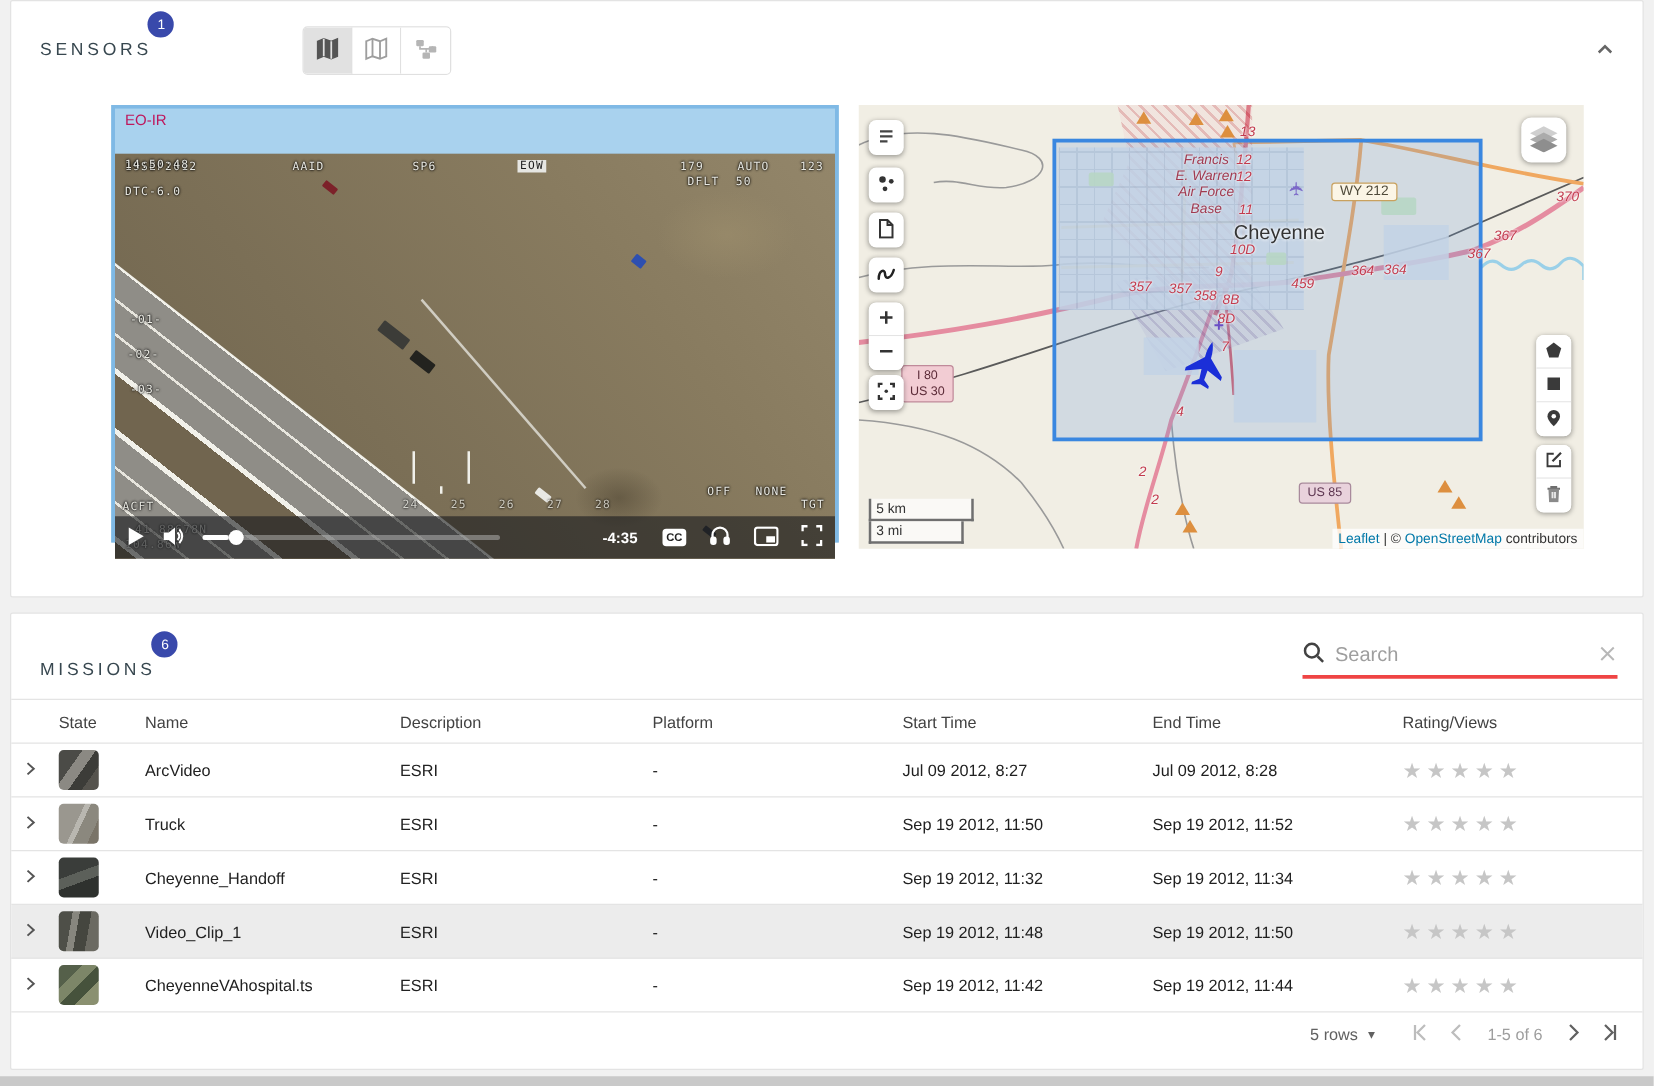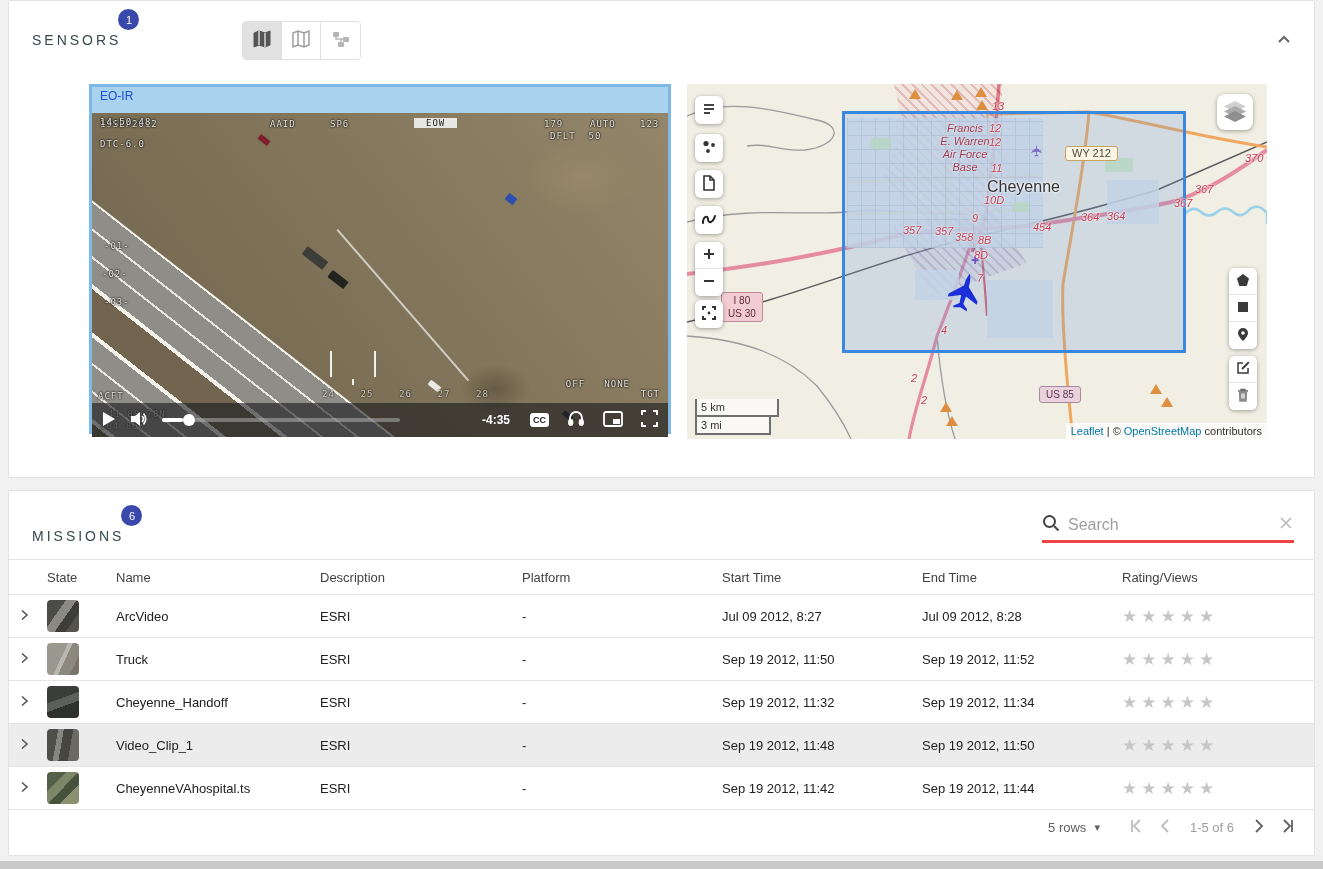--- a/index.html
+++ b/index.html
@@ -19,40 +19,40 @@
   .toolbar { position:absolute; left:233px; top:20px; display:flex; border:1px solid #e0e0e0; border-radius:4px; overflow:hidden; background:#fff; }
   .tb-btn { width:39px; height:37px; display:flex; align-items:center; justify-content:center; background:#fff; border:none; border-right:1px solid #e0e0e0; cursor:pointer; }
   .tb-btn:last-child { border-right:none; }
   .tb-btn.active { background:#e1e1e1; }
 
   
   .sensors-content { position:relative; height:412px; }
 
   
   .video-panel { position:absolute; left:80px; top:21px; width:582px; height:350px; border:3px solid #7fb9e5; background:#a9d2ee; }
-  .video-header { height:26px; background:#a9d2ee; font-size:12px; color:#1d4ed8; padding:2px 8px 0; }
+  .video-header { height:36px; background:#a9d2ee; font-size:12px; color:#be185d; padding:2px 8px 0; }
   .video-body { position:relative; width:576px; height:324px; background:#7d7157; overflow:hidden; cursor:pointer; }
   .scene { position:absolute; inset:0;
     background:
       radial-gradient(60px 40px at 12% 80%, rgba(40,32,20,.35), transparent 70%),
       radial-gradient(80px 50px at 85% 20%, rgba(160,145,110,.5), transparent 70%),
       radial-gradient(50px 35px at 70% 85%, rgba(40,32,20,.3), transparent 70%),
       linear-gradient(52deg, #6f644e 0%, #7b6f56 35%, #887b5f 70%, #93866a 100%); }
   .highway { position:absolute; left:-150px; top:-30px; width:1000px; height:200px; transform:rotate(38deg); transform-origin:0 0;
     background:linear-gradient(180deg,
       #f2f1ea 0 1%, #8f8d87 1% 11%, #e8e6de 11% 12%, #8f8d87 12% 22%, #e8e6de 22% 23%, #8f8d87 23% 33%, #f2f1ea 33% 35%,
       #71654f 35% 52%,
       #f2f1ea 52% 54%, #8f8d87 54% 64%, #e8e6de 64% 65%, #8f8d87 65% 75%, #e8e6de 75% 76%, #8f8d87 76% 86%, #f2f1ea 86% 88%,
       transparent 88% 100%); }
   .veh { position:absolute; transform:rotate(38deg); border-radius:1px; }
   .pole-line { position:absolute; left:246px; top:116px; width:200px; height:2px; background:rgba(235,235,230,.75); transform:rotate(49deg); transform-origin:0 0; }
   .crosshair { position:absolute; left:238px; top:238px; width:46px; height:26px; border-left:2px solid #f0f0ea; border-right:2px solid #f0f0ea; }
   .crosshair:before { content:""; position:absolute; left:20px; top:28px; width:2px; height:6px; background:#f0f0ea; }
   .osd { position:absolute; color:#e9e9e2; font-family:"DejaVu Sans Mono", monospace; font-size:9px; letter-spacing:1px; text-shadow:0 0 2px #000, 0 0 2px #000; white-space:pre; }
-  .osd.boxed { background:#e6e6e2; color:#1c1c1c; text-shadow:none; padding:0 12px;text-align:right; }
+  .osd.boxed { background:#e6e6e2; color:#1c1c1c; text-shadow:none; padding:0 2px;text-align:right; }
   .video-controls { position:absolute; left:0; right:0; bottom:0; height:34px; background:rgba(26,27,30,.62); display:flex; align-items:center; padding:0 10px; gap:0; z-index:5; }
   .vc-btn { background:none; border:none; cursor:pointer; display:flex; align-items:center; justify-content:center; height:34px; }
   .vc-track { position:relative; width:252px; height:4px; background:rgba(200,200,200,.45); border-radius:2px; margin:0 10px 0 14px; cursor:pointer; }
   .vc-fill { position:absolute; left:0; top:0; height:4px; width:9%; background:#fff; border-radius:2px; }
   .vc-thumb { position:absolute; left:9%; top:-4px; width:12px; height:12px; border-radius:50%; background:#fff; }
   .vc-time { color:#fff; font-size:12px; margin:0 10px 0 72px; font-weight:bold; }
   .vc-cc { background:#fff; color:#222; font-size:9px; font-weight:bold; border-radius:3px; padding:2px 3px; margin:0 10px; cursor:pointer; border:none; }
 
   
   .map-panel { position:absolute; left:678px; top:21px; width:580px; height:355px; background:#f1eee4; overflow:hidden; cursor:grab; }
@@ -172,21 +172,21 @@
             <div class="veh" style="left:210px;top:140px;width:26px;height:10px;background:#3c3c38;"></div>
             <div class="veh" style="left:236px;top:162px;width:20px;height:9px;background:#23231f;"></div>
             <div class="veh" style="left:336px;top:270px;width:13px;height:6px;background:#e9e9e4;"></div>
             <div class="veh" style="left:470px;top:300px;width:11px;height:5px;background:#2c2e33;"></div>
             <div class="veh" style="left:414px;top:82px;width:10px;height:8px;background:#2d4fb0;"></div>
             <div class="crosshair"></div>
           </div>
           <span class="osd" style="left:8px;top:6px;">19SEP2012</span>
           <span class="osd" style="left:8px;top:4px;text-align:right;">14:50:48</span>
           <span class="osd" style="left:8px;top:26px;">DTC-6.0</span>
-          <span class="osd" style="left:142px;top:6px;margin-left:36px;">AAID</span>
+          <span class="osd" style="left:142px;top:6px;">AAID</span>
           <span class="osd" style="left:238px;top:6px;">SP6</span>
           <span class="osd boxed" style="left:322px;top:5px;">EOW</span>
           <span class="osd" style="left:452px;top:6px;">179</span>
           <span class="osd" style="left:498px;top:6px;">AUTO</span>
           <span class="osd" style="left:548px;top:6px;">123</span>
           <span class="osd" style="left:458px;top:18px;">DFLT  50</span>
           <span class="osd" style="left:12px;top:128px;">-01-</span>
           <span class="osd" style="left:10px;top:156px;">-02-</span>
           <span class="osd" style="left:12px;top:184px;">-03-</span>
           <span class="osd" style="left:6px;bottom:36px;">ACFT</span>
@@ -295,21 +295,21 @@
         <span class="rn" style="left:302px;top:52px;">12</span>
         <span class="rn" style="left:304px;top:78px;">11</span>
         <span class="rn" style="left:297px;top:110px;text-align:center;">10D</span>
         <span class="rn" style="left:216px;top:140px;">357</span>
         <span class="rn" style="left:248px;top:141px;">357</span>
         <span class="rn" style="left:268px;top:147px;">358</span>
         <span class="rn" style="left:291px;top:150px;">8B</span>
         <span class="rn" style="left:287px;top:165px;">8D</span>
         <span class="rn" style="left:290px;top:188px;">7</span>
         <span class="rn" style="left:285px;top:128px;">9</span>
-        <span class="rn" style="left:346px;top:137px;">454</span>
+        <span class="rn" style="left:346px;top:137px;">459</span>
         <span class="rn" style="left:394px;top:127px;">364</span>
         <span class="rn" style="left:420px;top:126px;">364</span>
         <span class="rn" style="left:487px;top:113px;">367</span>
         <span class="rn" style="left:508px;top:99px;">367</span>
         <span class="rn" style="left:558px;top:68px;">370</span>
         <span class="rn" style="left:254px;top:240px;">4</span>
         <span class="rn" style="left:224px;top:288px;">2</span>
         <span class="rn" style="left:234px;top:310px;">2</span>
 
         <span class="tri" style="left:222px;top:5px;"></span>

